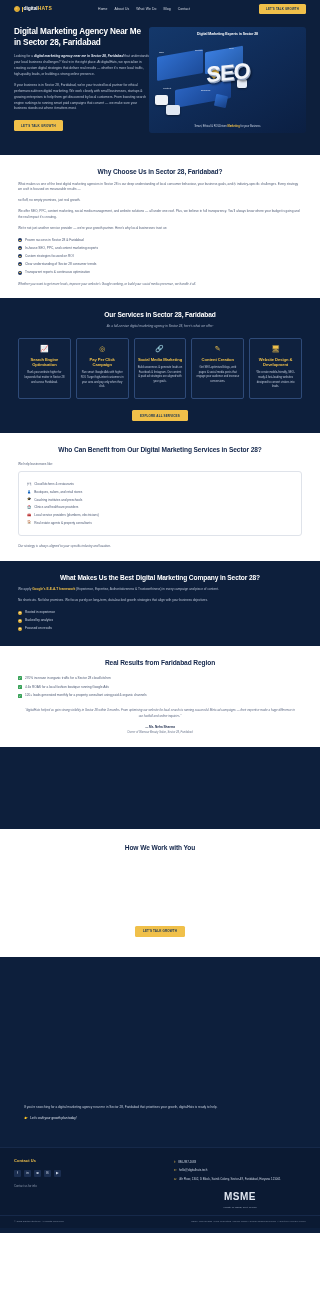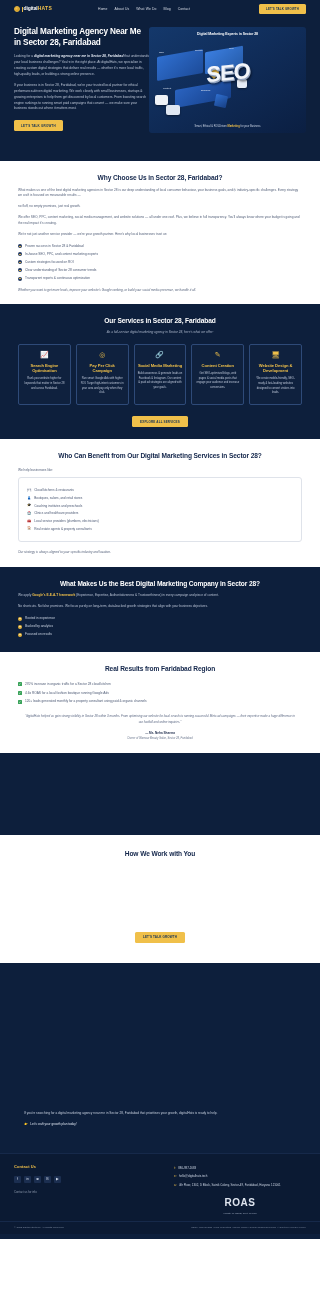--- a/index.html
+++ b/index.html
@@ -44,21 +44,21 @@
     padding: 3px 7px;
     border-radius: 1.5px;
     letter-spacing: 0.15px;
     border: none;
     cursor: pointer;
   }
 
   
   .hero {
     background: #0d1f3c;
-    padding: 9px 14px 28px 14px;
+    padding: 9px 14px 22px 14px;
     display: flex;
   }
   .hero-left { width: 135px; }
   .hero-title {
     font-size: 8.2px;
     font-weight: bold;
     color: #ffffff;
     line-height: 1.3;
     letter-spacing: -0.15px;
   }
@@ -480,21 +480,21 @@
         </div>
       <div class="f-row">
           <span class="f-ic">e:</span>
           <span>hello@digitalhats.tech</span>
         </div>
       <div class="f-row">
           <span class="f-ic">a:</span>
           <span>4th Floor, 1302, D Block, Sainik Colony, Sector-49, Faridabad, Haryana 121001</span>
         </div>
       <div class="msme">
-        <div class="msme-mark">ROAS</div>
+        <div class="msme-mark">MSME</div>
         <div class="msme-sub">Ministry of MSME, Govt. of India</div>
       </div>
     </div>
   </div>
   <div class="f-bottom">
     <span>© 2025 digitalHats.tech | All Rights Reserved</span>
     <span>
       <a href="#">SEO</a> |
       <a href="#">Web Design</a> |
       <a href="#">PPC Marketing</a> |

